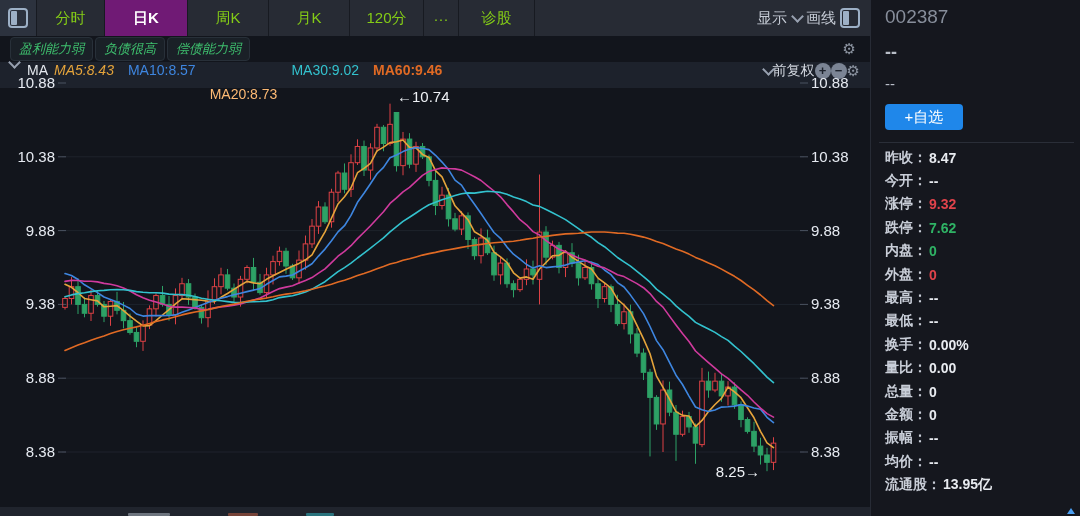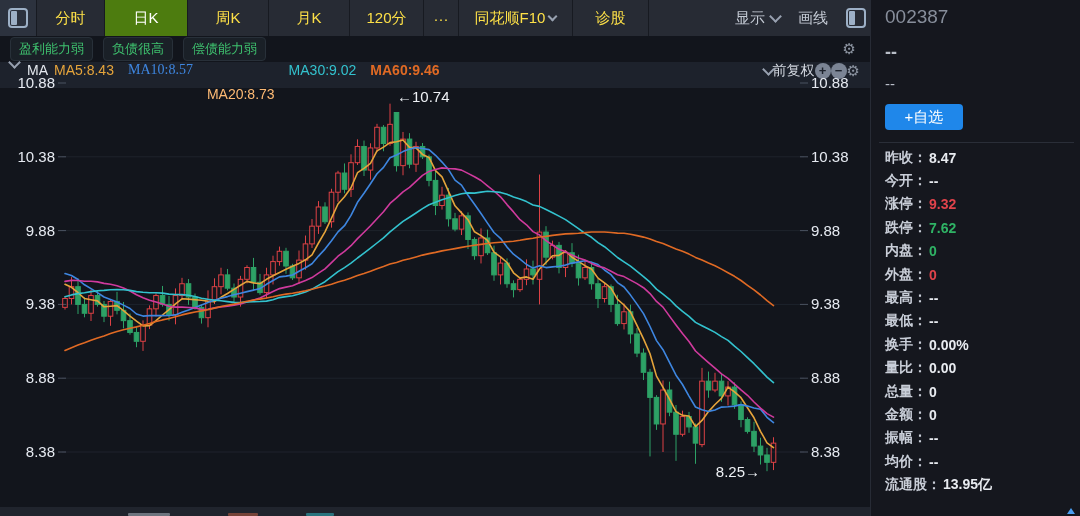--- a/index.html
+++ b/index.html
@@ -5,30 +5,30 @@
   html,body{margin:0;padding:0;background:#0e1116;}
   body{width:1080px;height:516px;overflow:hidden;font-family:"Liberation Sans","DejaVu Sans",sans-serif;}
   .app{position:relative;width:1080px;height:516px;background:#12151c;}
   
   .main{position:absolute;left:0;top:0;width:870px;height:516px;}
   
   .toolbar{position:absolute;left:0;top:0;width:870px;height:36px;background:#272b34;display:flex;align-items:stretch;}
   .tool-iconbtn{width:36px;display:flex;align-items:center;justify-content:center;background:#2c323e;border-right:1px solid #171a21;cursor:pointer;}
   .panel-icon{position:relative;width:20px;height:20px;border:2px solid #9db0c6;border-radius:4px;box-sizing:border-box;}
   .panel-icon::before{content:'';position:absolute;left:1px;top:1px;bottom:1px;width:6px;background:#9db0c6;border-radius:1px;}
-  .tab{display:flex;align-items:center;justify-content:center;gap:4px;color:#fde047;font-size:15px;border-right:1px solid #171a21;cursor:pointer;}
-  .tab.sel{background:#4d7c0f;color:#ffffff;}
+  .tab{display:flex;align-items:center;justify-content:center;gap:4px;color:#84cc16;font-size:15px;border-right:1px solid #171a21;cursor:pointer;}
+  .tab.sel{background:#701a75;color:#ffffff;font-weight:bold;}
   .t0{width:67px}.t1{width:82px}.t2{width:80px}.t3{width:80px}.t4{width:73px}.t5{width:34px}.t6{width:113px}.t7{width:75px}
   .tb-spacer{flex:1;}
-  .tb-right{display:flex;align-items:center;gap:18px;padding-right:4px;color:#c6ccd6;font-size:15px;}
+  .tb-right{display:flex;align-items:center;gap:4px;padding-right:10px;color:#c6ccd6;font-size:15px;}
   .tb-item{display:flex;align-items:center;gap:6px;cursor:pointer;}
   .chev{display:inline-block;width:7px;height:7px;border-right:2px solid #98a1b0;border-bottom:2px solid #98a1b0;transform:rotate(45deg);margin-top:-4px;}
   .chev.small{width:5px;height:5px;}
   
-  .tagsrow{position:absolute;left:0;top:36px;width:870px;height:26px;display:flex;align-items:center;gap:10px;padding-left:10px;box-sizing:border-box;}
+  .tagsrow{position:absolute;left:0;top:36px;width:870px;height:26px;display:flex;align-items:center;gap:2px;padding-left:10px;box-sizing:border-box;font-style:italic;}
   .tag{color:#3ec06e;font-size:13px;background:#1a2027;border:1px solid #283039;border-radius:4px;padding:2px 8px;cursor:pointer;}
   .gear{position:absolute;top:3px;font-size:15px;color:#8d95a2;cursor:pointer;}
   .gear.tagsgear{right:14px;top:4px;}
   
   .mabar{position:absolute;left:0;top:62px;width:870px;height:26px;background:#1d222c;display:flex;align-items:flex-start;font-size:14px;box-sizing:border-box;padding:0 10px;}
   .mabar .title{color:#e4e8ee;margin:0 6px 0 8px;}
   .mabar .maval{margin-right:14px;}
   .mabar-right{margin-left:auto;display:flex;align-items:center;gap:0;color:#d4d9e1;}
   .circbtn{width:16px;height:16px;border-radius:50%;background:#7b8494;color:#1d222c;font-size:13px;font-weight:bold;line-height:16px;text-align:center;cursor:pointer;}
   
@@ -75,24 +75,20 @@
         </div>
       <div class="tab t3">
           <span>月K</span>
         </div>
       <div class="tab t4">
           <span>120分</span>
         </div>
       <div class="tab t5">
           <span>···</span>
         </div>
-      <div class="tab t6">
-          <span>同花顺F10</span>
-          <span class="chev small"></span>
-        </div>
       <div class="tab t7">
           <span>诊股</span>
         </div>
       <div class="tb-spacer"></div>
       <div class="tb-right">
         <span class="tb-item">
             <span>显示</span>
             <span class="chev"></span>
           </span>
         <span class="tb-item">
@@ -107,22 +103,22 @@
     <div class="tagsrow">
       <span class="tag">盈利能力弱</span>
       <span class="tag">负债很高</span>
       <span class="tag">偿债能力弱</span>
       <span class="gear tagsgear">⚙</span>
     </div>
 
     <div class="mabar">
       <span class="chev"></span>
       <span class="title">MA</span>
-      <span class="maval" style="color: rgb(229, 164, 59);">MA5:8.43</span>
-      <span class="maval" style="color: rgb(62, 134, 224); font-family: Liberation Serif, serif;">MA10:8.57</span>
+      <span class="maval" style="color: rgb(229, 164, 59); font-style: italic;">MA5:8.43</span>
+      <span class="maval" style="color: rgb(62, 134, 224);">MA10:8.57</span>
       <span class="maval" style="color: #fdba74; margin-top: 24px;">MA20:8.73</span>
       <span class="maval" style="color: rgb(51, 194, 206);">MA30:9.02</span>
       <span class="maval" style="color: rgb(224, 106, 36); font-weight: bold;">MA60:9.46</span>
       <span class="mabar-right">
         <span class="chev"></span>
         <span>前复权</span>
         <span class="circbtn">+</span>
         <span class="circbtn">−</span>
         <span class="gear" style="position:static">⚙</span>
       </span>

